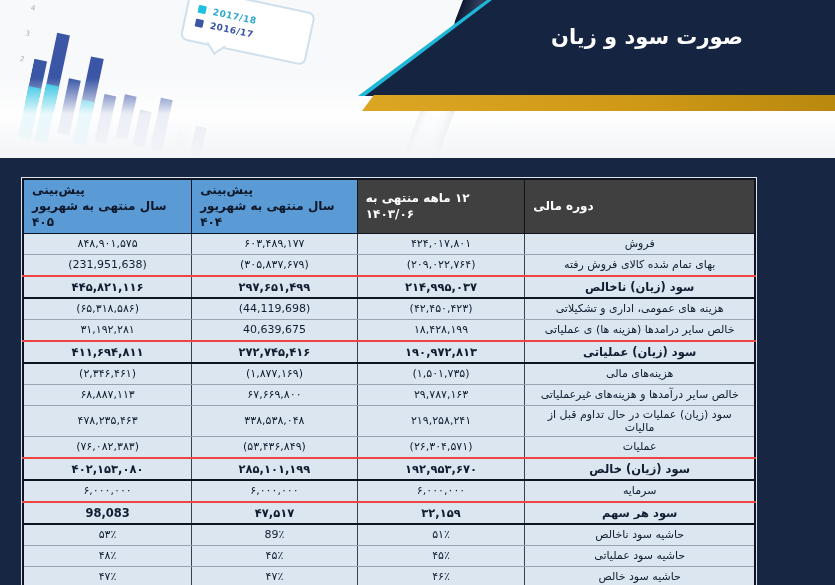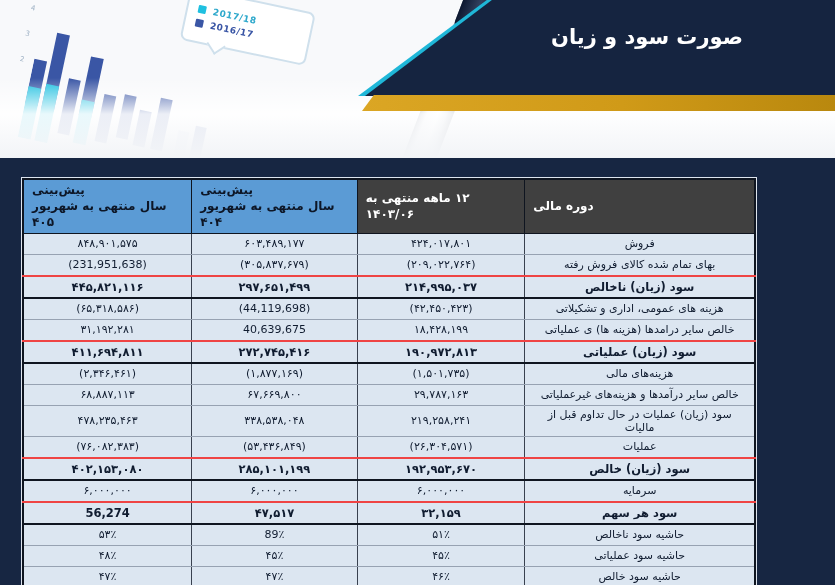--- a/index.html
+++ b/index.html
@@ -229,21 +229,21 @@
           <tr>
             <td>سرمایه</td>
             <td>۶,۰۰۰,۰۰۰</td>
             <td>۶,۰۰۰,۰۰۰</td>
             <td>۶,۰۰۰,۰۰۰</td>
           </tr>
           <tr class="total">
             <td>سود هر سهم</td>
             <td>۳۲,۱۵۹</td>
             <td>۴۷,۵۱۷</td>
-            <td>56,274</td>
+            <td>98,083</td>
           </tr>
           <tr>
             <td>حاشیه سود ناخالص</td>
             <td>۵۱٪</td>
             <td>89٪</td>
             <td>۵۳٪</td>
           </tr>
           <tr>
             <td>حاشیه سود عملیاتی</td>
             <td>۴۵٪</td>

